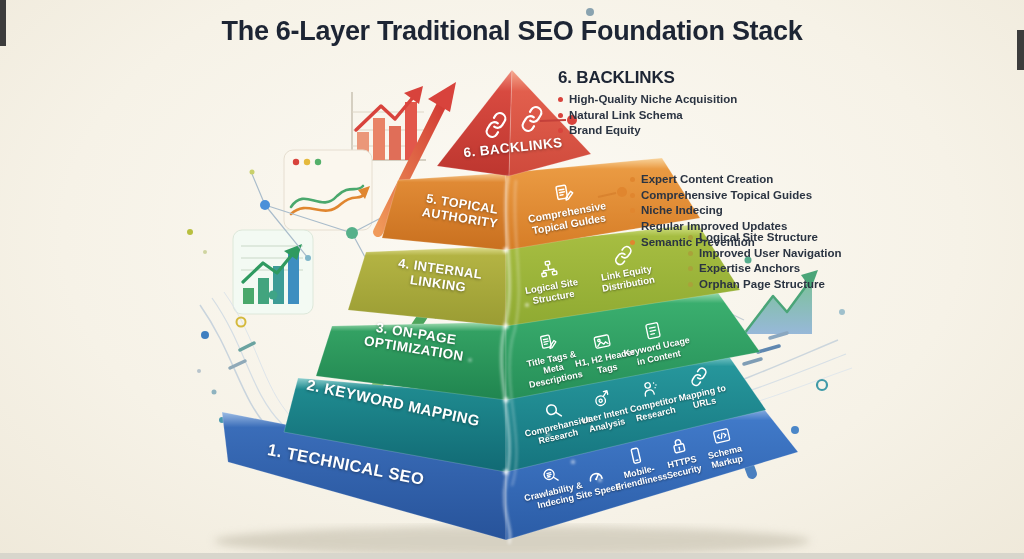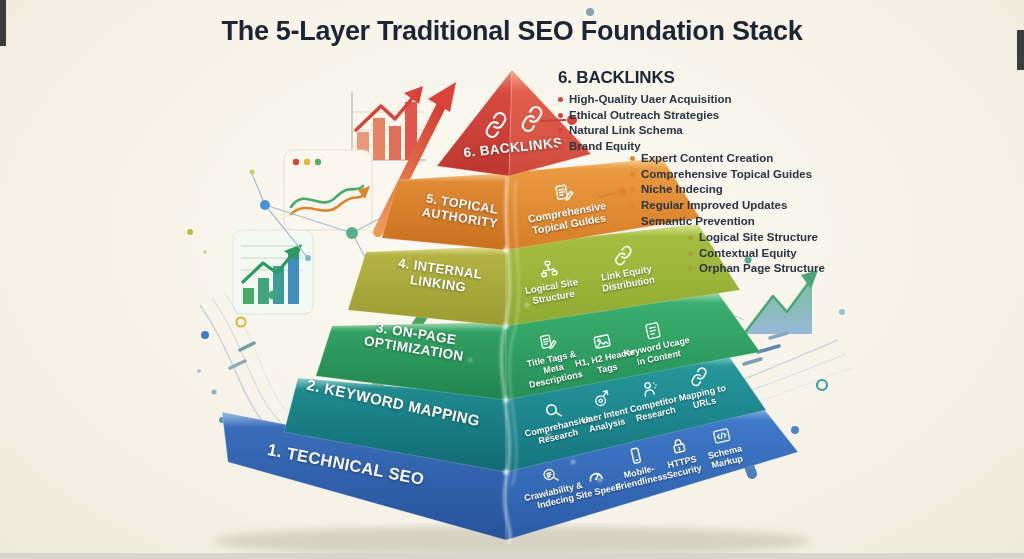--- a/index.html
+++ b/index.html
@@ -101,21 +101,21 @@
         <path d="M9 9.5 L6.5 12 L9 14.5 M15 9.5 L17.5 12 L15 14.5 M13 8.8 L11 15.2"></path>
       </symbol>
       <symbol id="sym-search-doc" viewBox="0 0 24 24" fill="none" stroke="currentColor" stroke-width="1.7" stroke-linecap="round">
         <circle cx="11" cy="10.5" r="6.3"></circle>
         <path d="M8.6 8.7h4.8M8.6 11h4.8M8.6 13.2h3"></path>
         <path d="M15.7 15.2 L20.5 20"></path>
       </symbol>
     </defs>
   </svg>
 
-  <h1 class="page-title">The 5-Layer Traditional SEO Foundation Stack</h1>
+  <h1 class="page-title">The 6-Layer Traditional SEO Foundation Stack</h1>
 
   <svg class="scene" width="1024" height="559" viewBox="0 0 1024 559">
     <defs>
       <filter id="soft4">
           <feGaussianBlur stdDeviation="4"></feGaussianBlur>
         </filter>
       <filter id="soft2">
           <feGaussianBlur stdDeviation="1.6"></feGaussianBlur>
         </filter>
       <linearGradient id="gL1L" x1="0" y1="0" x2="0" y2="1">
@@ -487,37 +487,33 @@
           <span class="face-label" style="font-size: 9px; width: 60px; margin: 0px -8px;">Schema Markup</span>
         </div>
       </div>
     </div>
 
   <div class="anno" style="left:558px;top:68px;">
     <div class="anno-heading">6. BACKLINKS</div>
     <ul>
         <li>
           <span class="dot" style="background: rgb(216, 67, 60);"></span>
-          <span>High-Quality Uaer Acquisition</span>
-        </li>
-        <li>
-          <span class="dot" style="background: rgb(216, 67, 60);"></span>
-          <span>Ethical Outreach Strategies</span>
+          <span>High-Quality Niche Acquisition</span>
         </li>
         <li>
           <span class="dot" style="background: rgb(216, 67, 60);"></span>
           <span>Natural Link Schema</span>
         </li>
         <li>
           <span class="dot" style="background: rgb(216, 67, 60);"></span>
           <span>Brand Equity</span>
         </li>
       </ul>
   </div>
-  <div class="anno" style="left:630px;top:151px;text-align:right;">
+  <div class="anno" style="left:630px;top:172px;text-align:right;">
     <ul>
         <li>
           <span class="dot" style="background: rgb(224, 134, 47);"></span>
           <span>Expert Content Creation</span>
         </li>
         <li>
           <span class="dot" style="background: rgb(224, 134, 47);"></span>
           <span>Comprehensive Topical Guides</span>
         </li>
         <li>
@@ -535,21 +531,25 @@
       </ul>
   </div>
   <div class="anno" style="left:688px;top:230px;">
     <ul>
         <li>
           <span class="dot" style="background: rgb(169, 162, 58);"></span>
           <span>Logical Site Structure</span>
         </li>
         <li>
           <span class="dot" style="background: rgb(169, 162, 58);"></span>
-          <span>Contextual Equity</span>
+          <span>Improved User Navigation</span>
+        </li>
+        <li>
+          <span class="dot" style="background: rgb(169, 162, 58);"></span>
+          <span>Expertise Anchors</span>
         </li>
         <li>
           <span class="dot" style="background: rgb(169, 162, 58);"></span>
           <span>Orphan Page Structure</span>
         </li>
       </ul>
   </div>
 
   <div class="edge-artifact" style="left:0;top:0;width:6px;height:46px;"></div>
   <div class="edge-artifact" style="left:1017px;top:30px;width:7px;height:40px;"></div>

